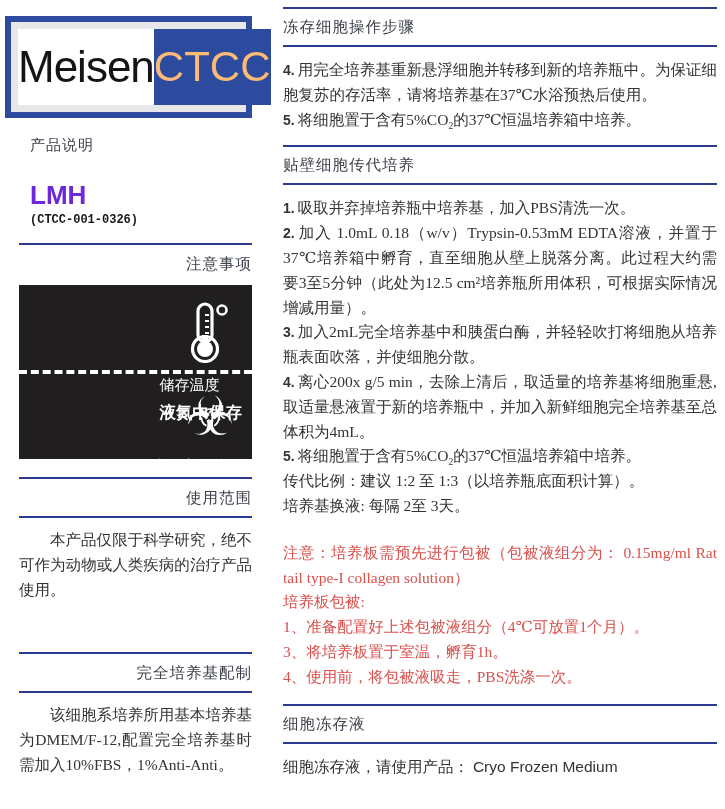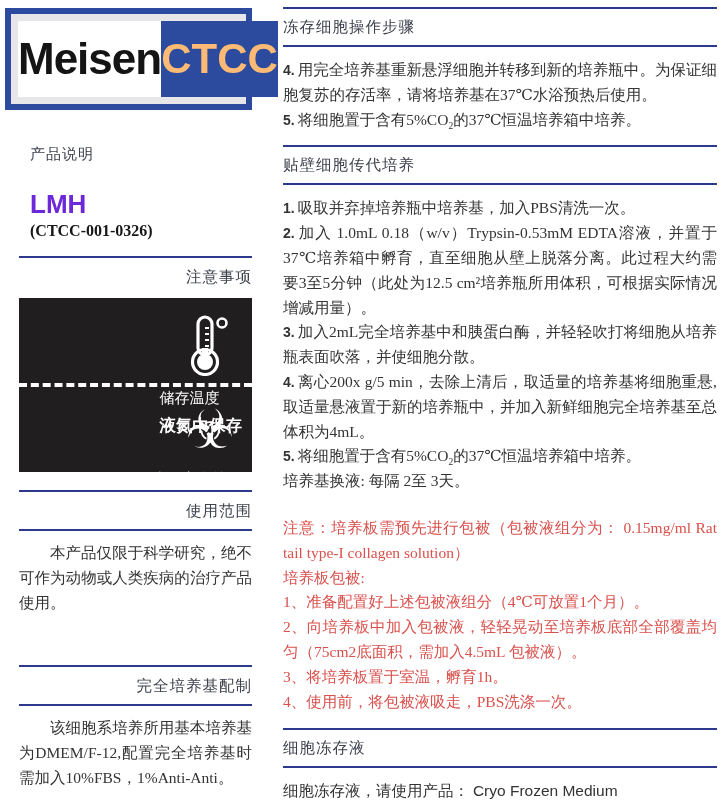--- a/index.html
+++ b/index.html
@@ -10,30 +10,30 @@
     --text:#333333;
     --heading:#3e414e;
   }
   *{box-sizing:border-box;}
   html,body{margin:0;padding:0;background:#ffffff;}
   body{font-family:"Liberation Serif","DejaVu Serif",serif;color:var(--text);}
   .page{position:relative;width:725px;height:809px;overflow:hidden;background:#fff;}
 
   
   .col-left{position:absolute;left:5px;top:0;width:247px;}
-  .logo{margin-top:8px;border:6px solid var(--logo-blue);background:#e7e7ea;padding:7px;font-weight:bold;}
+  .logo{margin-top:16px;border:6px solid var(--logo-blue);background:#e7e7ea;padding:7px;}
   .logo-row{display:flex;height:76px;}
   .logo-meisen{flex:1.55;background:#ffffff;display:flex;align-items:center;justify-content:center;
     font-family:"Liberation Sans",sans-serif;font-size:44px;color:#141414;letter-spacing:-1px;}
   .logo-ctcc{flex:1;background:var(--logo-blue);color:#fdba74;display:flex;align-items:center;justify-content:center;
     font-family:"Liberation Sans",sans-serif;font-size:42px;}
   .lcontent{margin-left:14px;}
-  .kicker{margin:35px 0 0 11px;font-size:15px;color:var(--heading);letter-spacing:1px;}
+  .kicker{margin:18px 0 0 11px;font-size:15px;color:var(--heading);letter-spacing:1px;}
   .product-name{margin:25px 0 0 11px;font-family:"Liberation Sans",sans-serif;font-weight:bold;font-size:26px;color:#6d28d9;}
-  .catalog{margin:2px 0 0 11px;font-family:Liberation Serif, serif;font-weight:bold;font-size:16px;color:#17171a;}
+  .catalog{margin:2px 0 0 11px;font-family:Liberation Mono, monospace;font-weight:bold;font-size:12px;color:#17171a;}
   .rule{border:none;height:2px;background:var(--accent);margin:0;}
   .l-rule1{margin-top:16px;}
   .l-rule2{margin-top:18px;}
   .l-rule3{margin-top:50px;}
   .heading{font-size:15.5px;color:var(--heading);letter-spacing:1px;padding:9px 0 7px;text-align:right;}
   .panel{background:var(--panel-bg);margin-top:3px;}
   .panel-row{height:85px;display:flex;align-items:flex-end;padding:16px 10px;gap:13px;color:#fff;flex-direction:column;}
   .panel-divider{border-top:4px dashed #ffffff;}
   .picon{width:64px;flex:0 0 auto;display:flex;justify-content:center;}
   .biohazard-glyph{font-family:"DejaVu Sans",sans-serif;font-size:54px;color:#ffffff;line-height:1;}
@@ -136,28 +136,28 @@
 
     <hr class="rule">
     <div class="r-heading">贴壁细胞传代培养</div>
     <hr class="rule">
     <div class="block">
       <p class="rpara"><span class="stepnum">1.</span><span>吸取并弃掉培养瓶中培养基，加入PBS清洗一次。</span></p>
       <p class="rpara"><span class="stepnum">2.</span><span>加入 1.0mL 0.18（w/v）Trypsin-0.53mM EDTA溶液，并置于37℃培养箱中孵育，直至细胞从壁上脱落分离。此过程大约需要3至5分钟（此处为12.5 cm²培养瓶所用体积，可根据实际情况增减用量）。</span></p>
       <p class="rpara"><span class="stepnum">3.</span><span>加入2mL完全培养基中和胰蛋白酶，并轻轻吹打将细胞从培养瓶表面吹落，并使细胞分散。</span></p>
       <p class="rpara"><span class="stepnum">4.</span><span>离心200x g/5 min，去除上清后，取适量的培养基将细胞重悬, 取适量悬液置于新的培养瓶中，并加入新鲜细胞完全培养基至总体积为4mL。</span></p>
       <p class="rpara"><span class="stepnum">5.</span><span>将细胞置于含有5%CO</span><sub class="s2">2</sub><span>的37℃恒温培养箱中培养。</span></p>
+      <p class="rpara">传代比例：建议 1:2 至 1:3（以培养瓶底面积计算）。</p>
       <p class="rpara">培养基换液: 每隔 2至 3天。</p>
     </div>
 
     <div class="red-block">
       <p class="rpara red">注意：培养板需预先进行包被（包被液组分为： 0.15mg/ml Rat tail type-I collagen solution）</p>
       <p class="rpara red">培养板包被:</p>
       <p class="rpara red">1、准备配置好上述包被液组分（4℃可放置1个月）。</p>
-      <p class="rpara red">2、向培养板中加入包被液，轻轻晃动至培养板底部全部覆盖均匀（75cm2底面积，需加入4.5mL 包被液）。</p>
       <p class="rpara red">3、将培养板置于室温，孵育1h。</p>
       <p class="rpara red">4、使用前，将包被液吸走，PBS洗涤一次。</p>
     </div>
 
     <hr class="rule">
     <div class="r-heading">细胞冻存液</div>
     <hr class="rule">
     <div class="cryo-block">
       <p class="rpara"><span>细胞冻存液，请使用产品：</span>&nbsp;<span class="sans">Cryo Frozen Medium</span></p>
 

